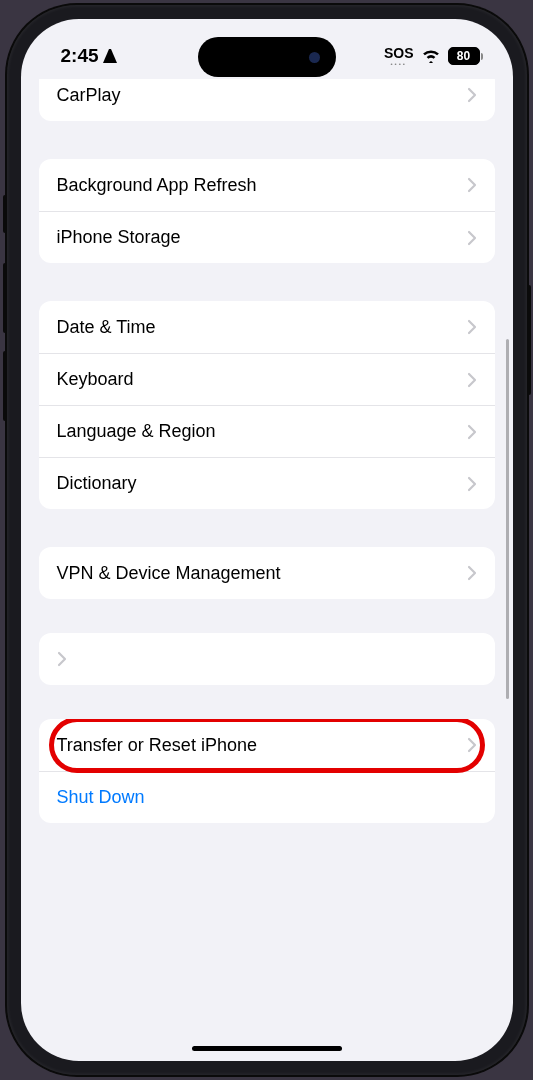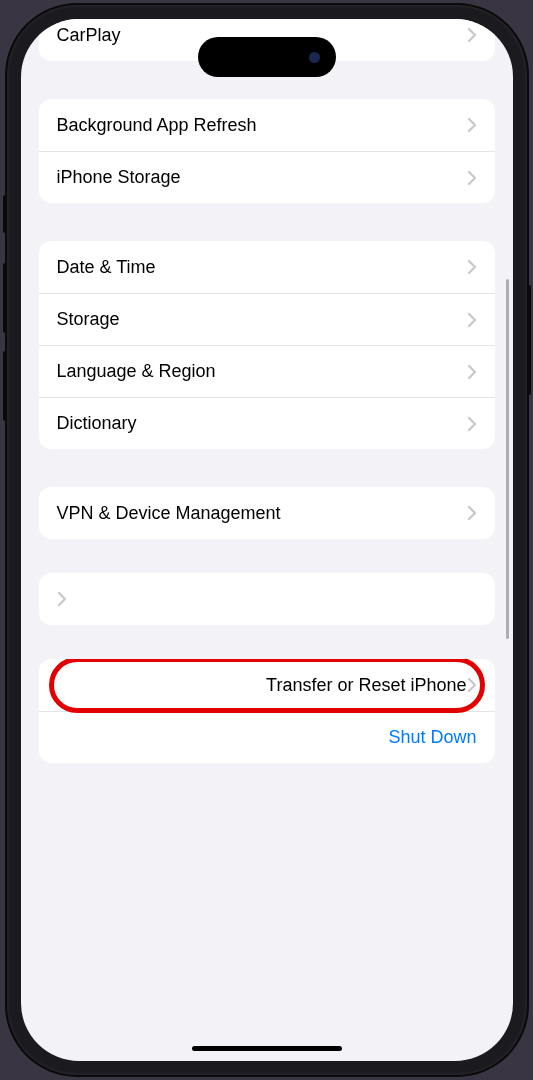--- a/index.html
+++ b/index.html
@@ -262,20 +262,43 @@
     <div class="btn-vol"></div>
     <div class="btn-vol"></div>
   </div>
   <div class="btn-power"></div>
 
   <div class="screen">
     <div class="dynamic-island">
       <div class="island-dot"></div>
     </div>
 
+    <div class="status-bar">
+      <div class="status-left">
+        <span>2:45</span>
+        <svg class="location-icon" viewBox="0 0 16 16" style="transform:none;width:14px;height:14px;">
+          <path d="M1 7 L15 1 L9 15 L8 8 Z" fill="#000"></path>
+        </svg>
+      </div>
+      <div class="status-right">
+        <div class="sos">
+          <div>SOS</div>
+          <div class="sos-dots">••••</div>
+        </div>
+        <svg class="wifi-icon" viewBox="0 0 20 16">
+          <path d="M10 14 a2 2 0 1 0 0.001 0 M5 9 a8 8 0 0 1 10 0 l-2 2 a5 5 0 0 0-6 0 z M1 5 a14 14 0 0 1 18 0 l-2 2 a11 11 0 0 0-14 0 z" fill="#000"></path>
+        </svg>
+        <div class="battery-wrap">
+          <div class="battery">
+            <span class="battery-level">80</span>
+          </div>
+          <div class="battery-tip"></div>
+        </div>
+      </div>
+    </div>
 
 
     <div class="content">
       <div class="scroll-indicator"></div>
 
       <div class="group group-first">
         <div class="row">
           <span class="row-label">CarPlay</span>
           <svg class="chevron" viewBox="0 0 10 16">
               <path d="M2 2 L8 8 L2 14" stroke="#c7c7cc" stroke-width="2.2" fill="none" stroke-linecap="round" stroke-linejoin="round"></path>
@@ -303,21 +326,21 @@
       <div class="spacer"></div>
 
       <div class="group">
         <div class="row">
           <span class="row-label">Date &amp; Time</span>
           <svg class="chevron" viewBox="0 0 10 16">
               <path d="M2 2 L8 8 L2 14" stroke="#c7c7cc" stroke-width="2.2" fill="none" stroke-linecap="round" stroke-linejoin="round"></path>
             </svg>
         </div>
         <div class="row">
-          <span class="row-label">Storage</span>
+          <span class="row-label">Keyboard</span>
           <svg class="chevron" viewBox="0 0 10 16">
               <path d="M2 2 L8 8 L2 14" stroke="#c7c7cc" stroke-width="2.2" fill="none" stroke-linecap="round" stroke-linejoin="round"></path>
             </svg>
         </div>
         <div class="row">
           <span class="row-label">Language &amp; Region</span>
           <svg class="chevron" viewBox="0 0 10 16">
               <path d="M2 2 L8 8 L2 14" stroke="#c7c7cc" stroke-width="2.2" fill="none" stroke-linecap="round" stroke-linejoin="round"></path>
             </svg>
         </div>
@@ -345,21 +368,21 @@
       <div class="group">
         <div class="row">
           <svg class="chevron" viewBox="0 0 10 16">
               <path d="M2 2 L8 8 L2 14" stroke="#c7c7cc" stroke-width="2.2" fill="none" stroke-linecap="round" stroke-linejoin="round"></path>
             </svg>
         </div>
       </div>
 
       <div class="spacer-sm"></div>
 
-      <div class="group" style="position:relative;text-align:right;">
+      <div class="group" style="position:relative;">
         <div class="highlight-ring" style="top:-2px;"></div>
         <div class="row">
           <span class="row-label">Transfer or Reset iPhone</span>
           <svg class="chevron" viewBox="0 0 10 16">
               <path d="M2 2 L8 8 L2 14" stroke="#c7c7cc" stroke-width="2.2" fill="none" stroke-linecap="round" stroke-linejoin="round"></path>
             </svg>
         </div>
         <div class="row row-blue">
           <span class="row-label">Shut Down</span>
         </div>

